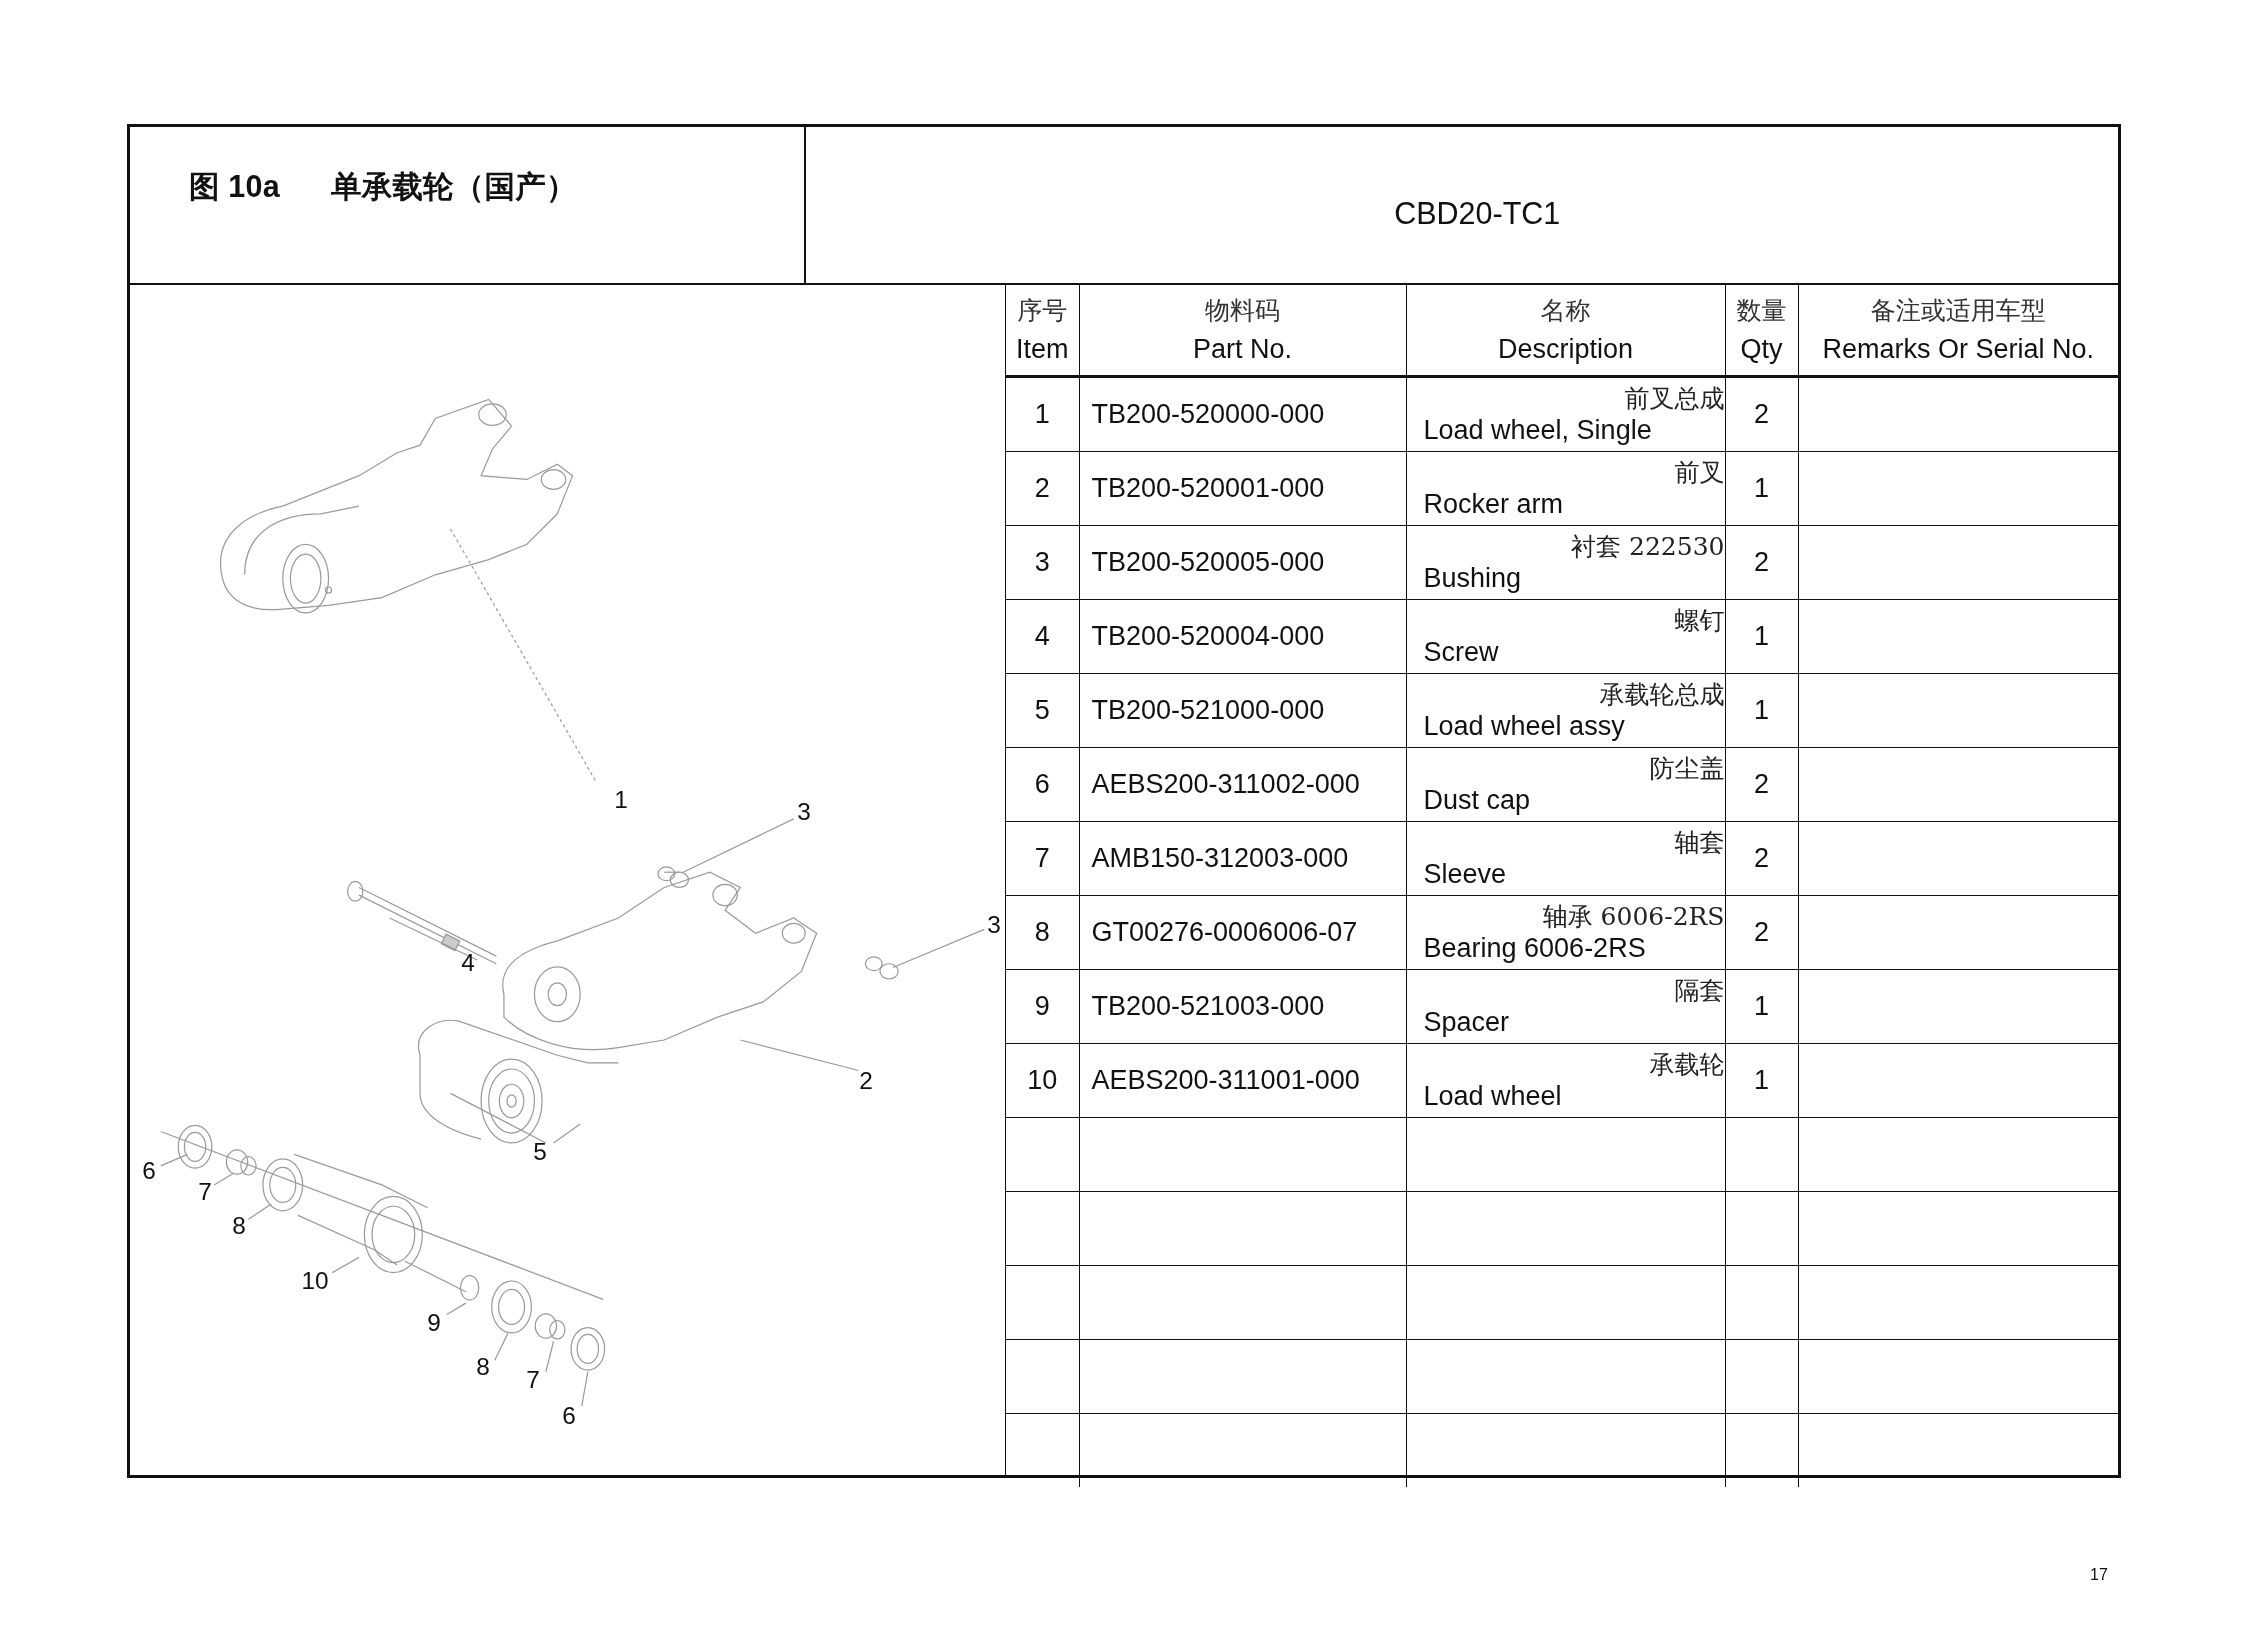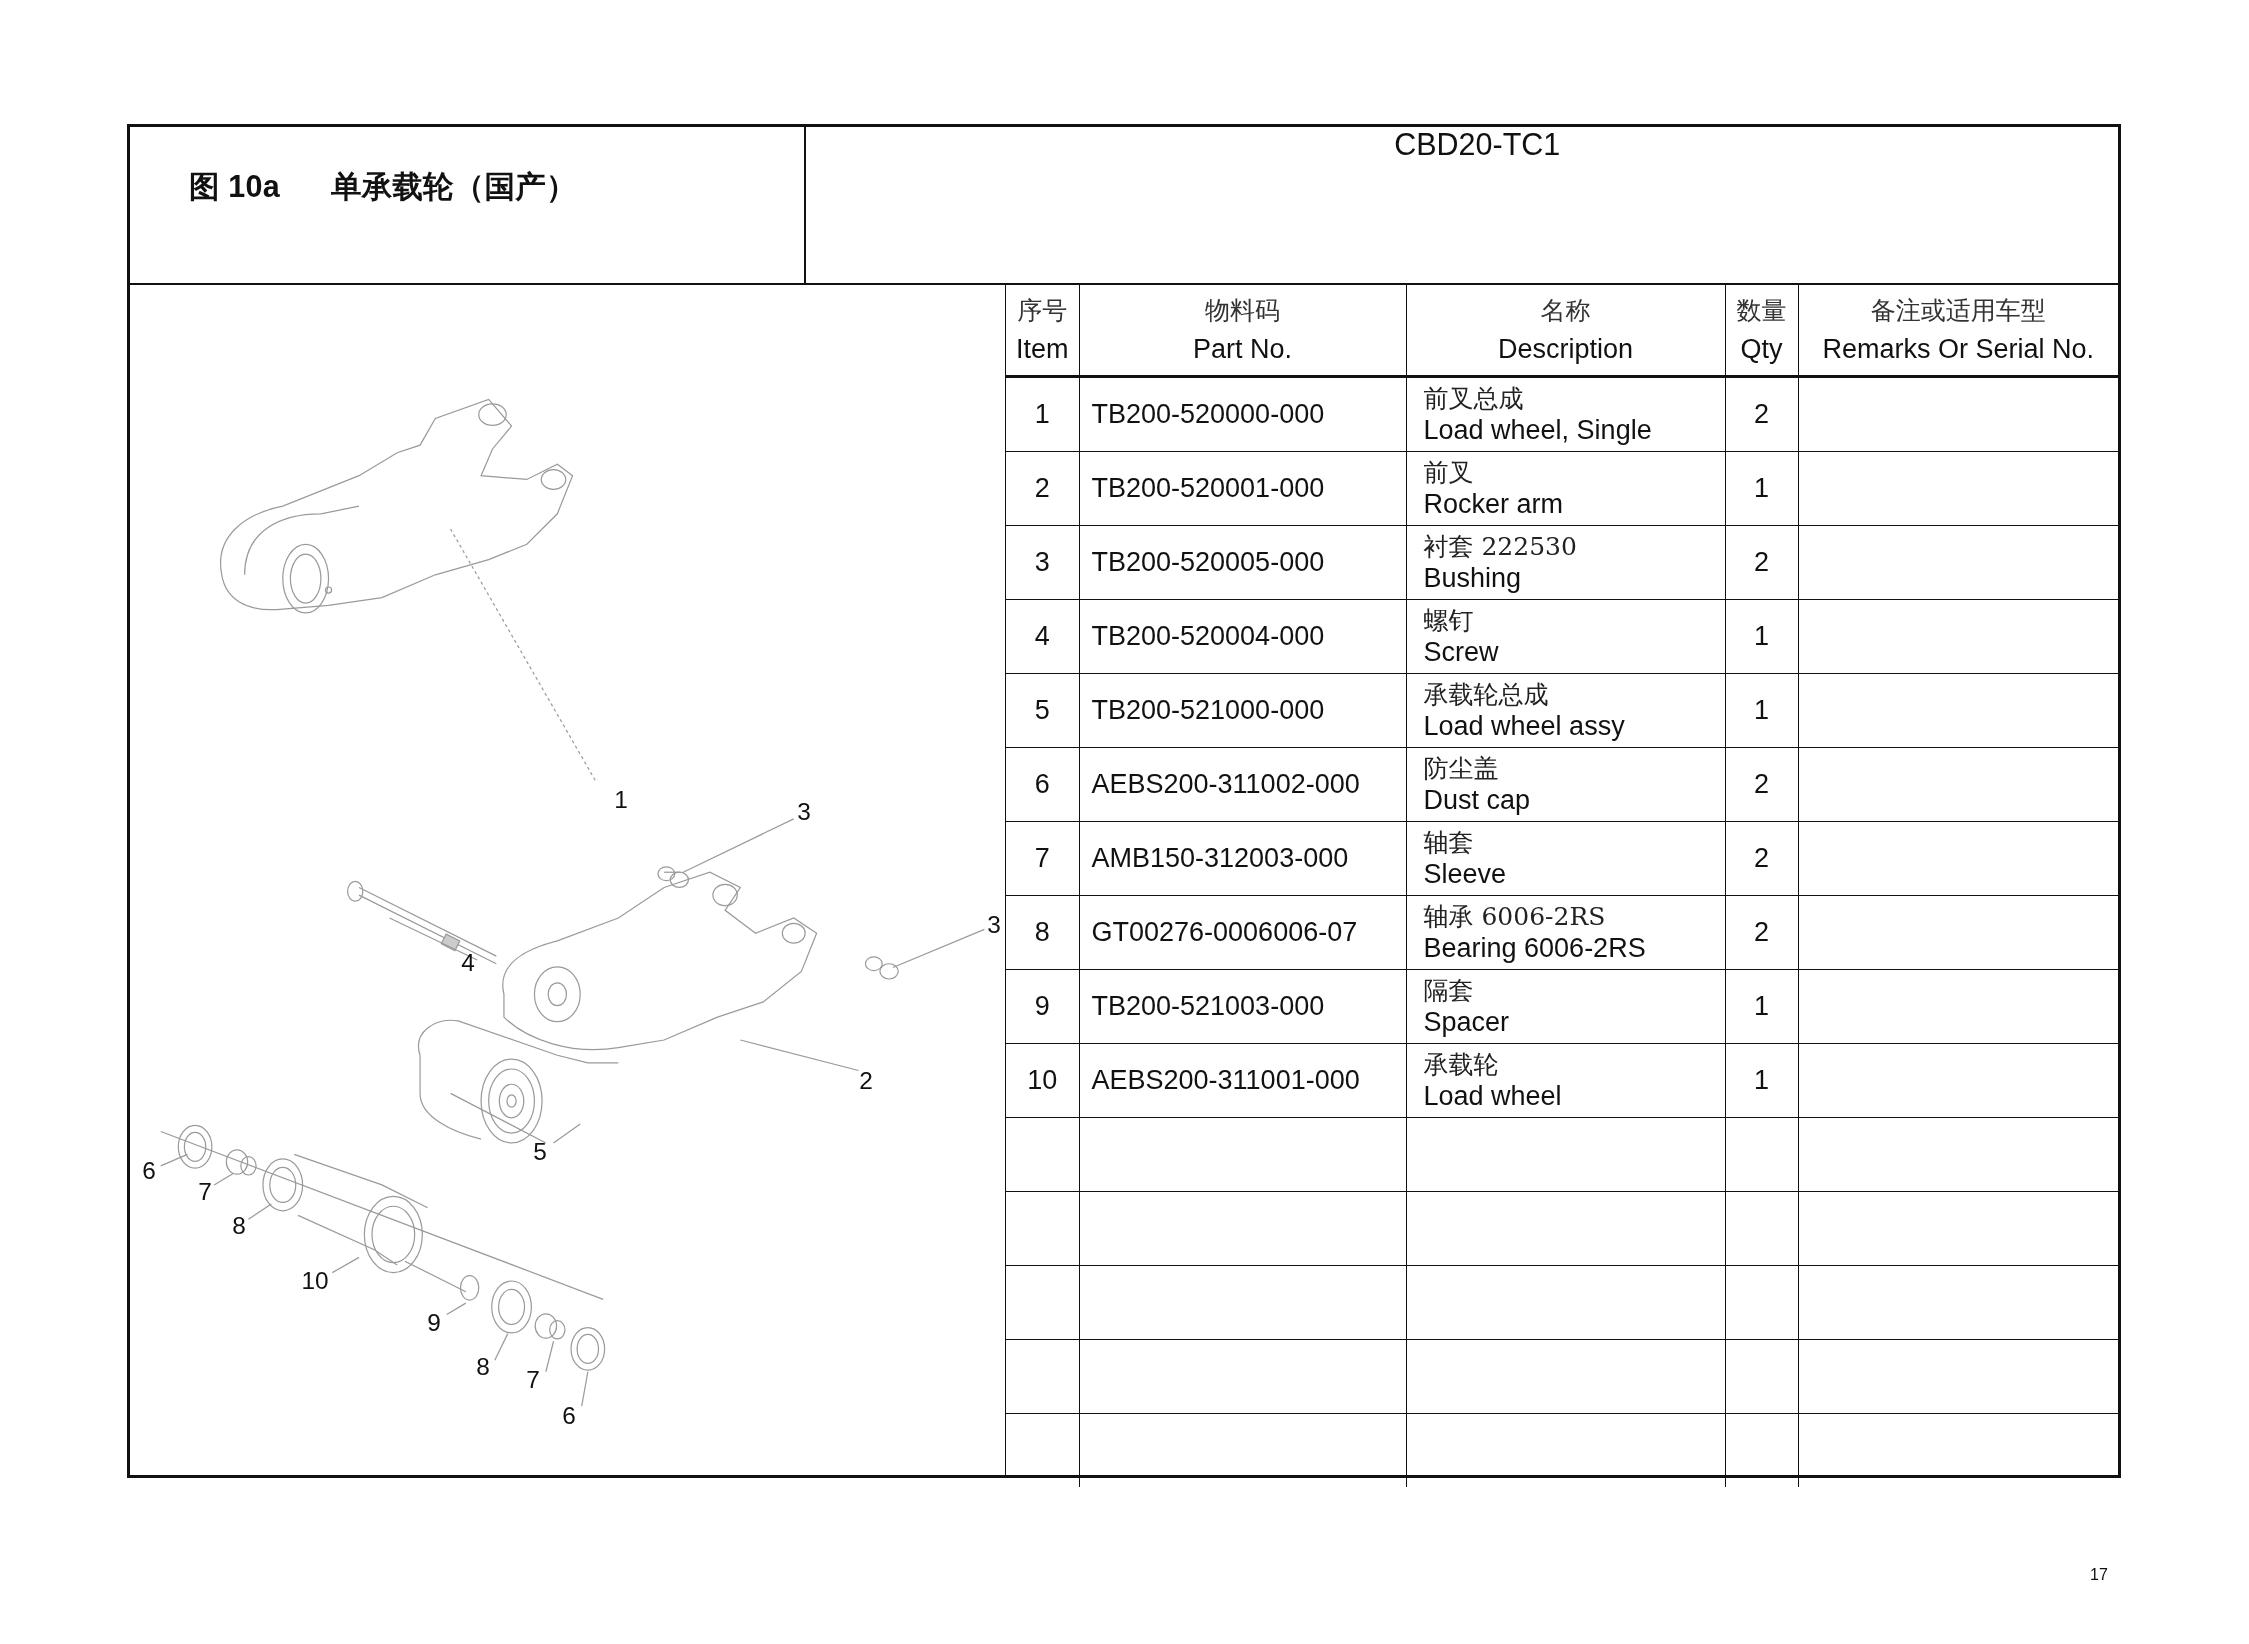--- a/index.html
+++ b/index.html
@@ -6,42 +6,42 @@
   body { width: 2250px; height: 1644px; position: relative; overflow: hidden;
          font-family: "Liberation Sans", "DejaVu Sans", sans-serif; color: #111; }
   .frame { position: absolute; left: 127px; top: 124px; width: 1994px; height: 1354px;
            border: 3.8px solid #111; box-sizing: border-box; }
   .hdr { position: absolute; left: 0; top: 0; right: 0; height: 156px; border-bottom: 2.3px solid #111; }
   .hdr-left { position: absolute; left: 0; top: 0; width: 674px; height: 156px; border-right: 2.3px solid #111; }
   .hdr-line { position: absolute; left: 23px; font-size: 30.5px; font-weight: bold; white-space: nowrap; letter-spacing: 0.2px; }
   .hdr-line.l1 { top: 40px; margin-left: 36px; }
   .hdr-line.l2 { top: 82px; }
   .hdr-line .fig { display: inline-block; width: 142px; }
-  .hdr-right { position: absolute; left: 676px; top: 0; right: 0; height: 172px; display: flex; align-items: flex-start; justify-content: center; border-radius: 27px; }
+  .hdr-right { position: absolute; left: 676px; top: 0; right: 0; height: 172px; display: flex; align-items: center; justify-content: center; border-radius: 27px; }
   .model { font-size: 30.5px; font-weight: normal; padding-left: 30.5px; }
 
   .diagram { position: absolute; left: 0; top: 158px; width: 876px; height: 1192px; }
   .diagram svg { position: absolute; left: 0; top: 0; }
   .callout { position: absolute; font-size: 24.4px; transform: translate(-50%, -50%); }
 
   .parts { position: absolute; left: 875px; top: 158px; right: 0; bottom: 0; border-left: 1.5px solid #111; }
   table { border-collapse: collapse; width: 100%; height: 100%; table-layout: fixed; }
   th, td { border: 1.5px solid #111; padding: 0; }
   tr > *:first-child { border-left: none; }
   tr > *:last-child { border-right: none; }
   thead tr > * { border-top: none; }
   tbody tr:last-child > * { border-bottom: none; }
   th { font-weight: normal; font-size: 27px; line-height: 38px; height: 90px; }
   th .cn { display: block; color: #333; font-family: "DejaVu Serif", serif; font-size: 25px; text-align: center; }
   th .en { display: block; }
   thead tr { border-bottom: 3.1px solid #111; }
   td { height: 73px; font-size: 27px; text-align: center; }
   td.pn { text-align: left; padding-left: 12px; white-space: nowrap; }
   td.desc { text-align: left; padding-left: 17px; line-height: 30.5px; }
-  td.desc .cn { display: block; font-family: "DejaVu Serif", serif; font-size: 25px; color: #222; }
+  td.desc .cn { display: block; font-family: "DejaVu Serif", serif; font-size: 25px; color: #222; text-align: right; }
   td.desc .en { display: block; }
 
   .page-num { position: absolute; left: 2090px; top: 1566px; font-size: 16px; }
 </style>
 </head>
 <body>
 
 <div class="frame">
   <div class="hdr">
     <div class="hdr-left">

